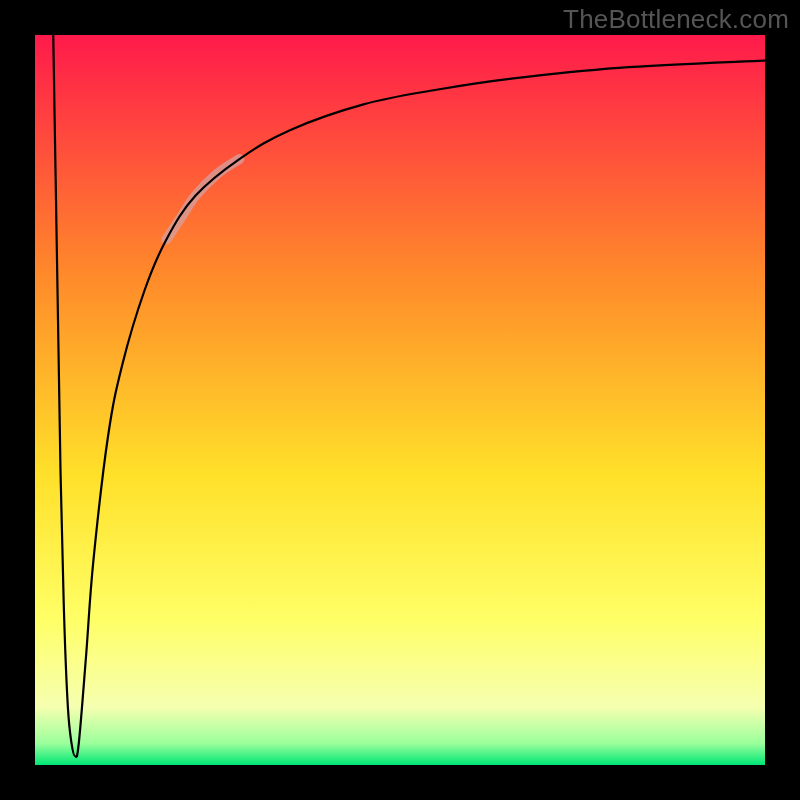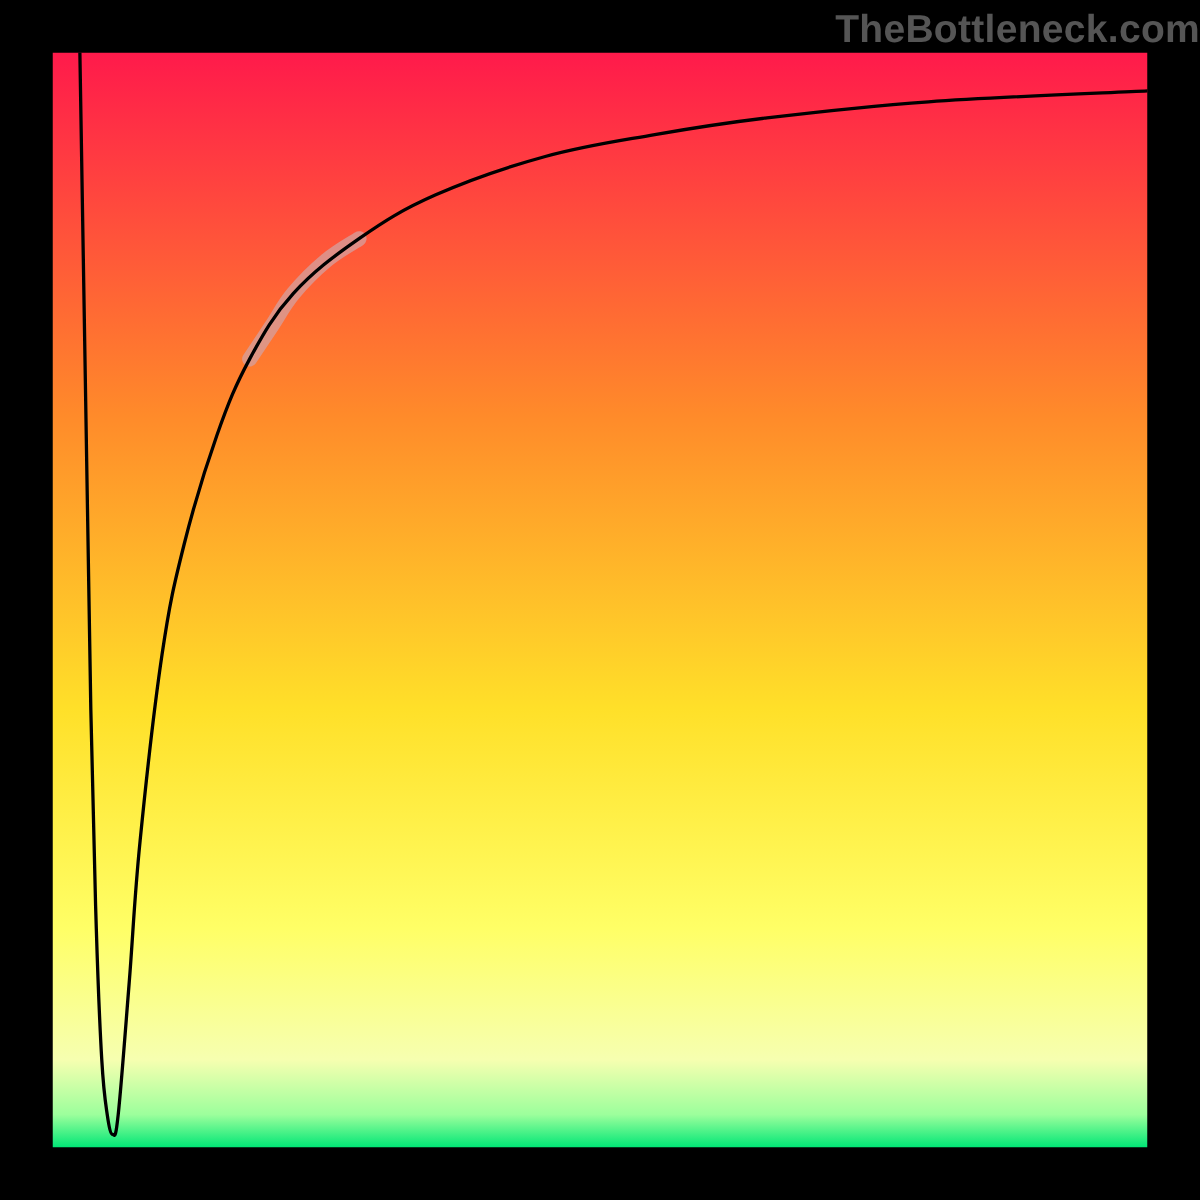--- a/index.html
+++ b/index.html
@@ -13,23 +13,23 @@
   }
   .frame {
     position: relative;
     width: 800px;
     height: 800px;
     background: #000;
   }
   .watermark {
     position: absolute;
     top: 4px;
-    right: 0;
+    right: 11px;
     font-size: 26px;
-    font-weight: 700;
+    font-weight: 400;
     color: #555;
     letter-spacing: 0.2px;
     user-select: none;
   }
   .plot-area {
     position: absolute;
     left: 35px;
     top: 35px;
     width: 730px;
     height: 730px;

